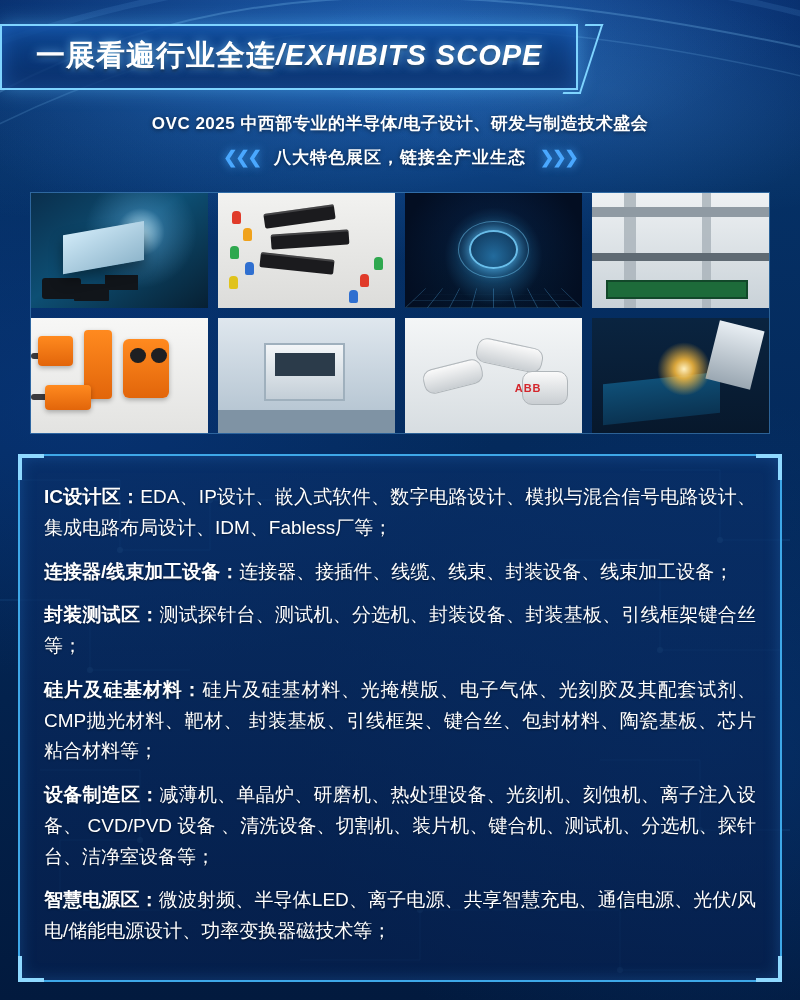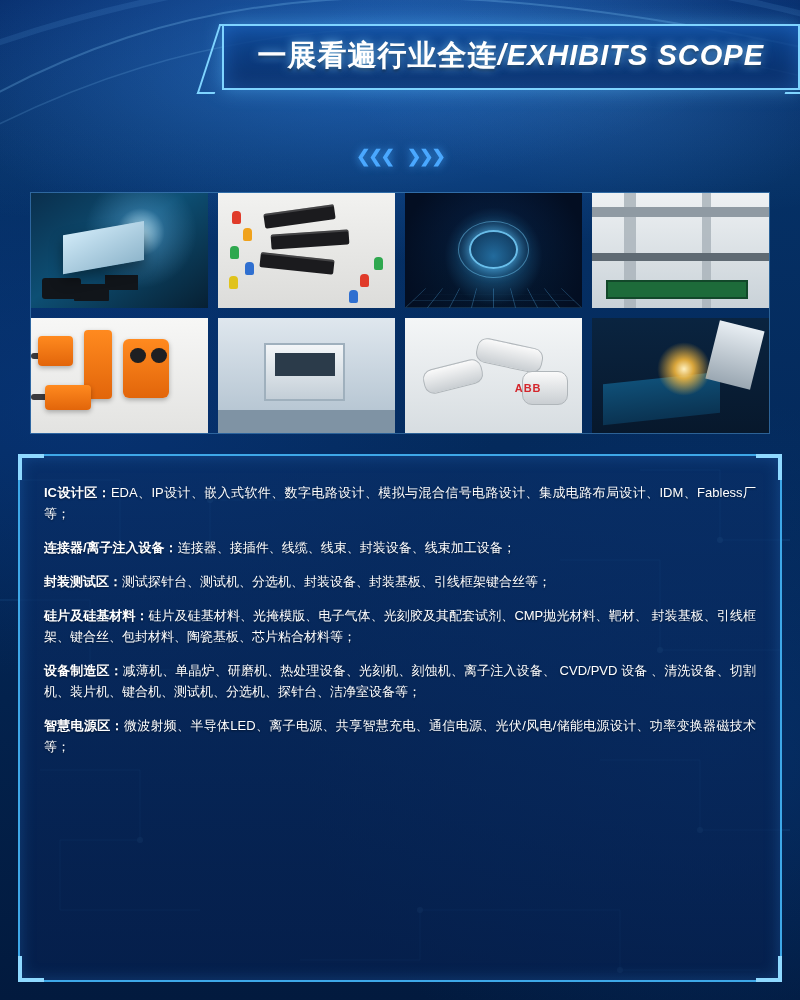--- a/index.html
+++ b/index.html
@@ -35,21 +35,21 @@
   }
   .arcs { position:absolute; top:-60px; left:0; width:800px; height:300px; opacity:.55; }
   
   .circuit {
     position:absolute; left:0; bottom:0; width:800px; height:560px; opacity:.30;
   }
 
   
   .title-wrap {
     position: absolute; top: 24px; left: 0; width: 800px;
-    display: flex; justify-content: flex-end;
+    display: flex; justify-content: flex-start;
   }
   .title-banner {
     position: relative;
     padding: 10px 34px 12px 34px;
     border: 2px solid #7fd4ff;
     background: linear-gradient(180deg, rgba(13,72,150,.85) 0%, rgba(7,40,96,.85) 100%);
     box-shadow: 0 0 18px rgba(90,190,255,.45), inset 0 0 22px rgba(60,150,255,.35);
   }
   .title-banner:before, .title-banner:after {
     content:""; position:absolute; top:-2px; width:16px; height:calc(100% + 4px);
@@ -189,21 +189,21 @@
   }
   .corner { position:absolute; width:26px; height:26px; border-color:#8fd9ff; border-style:solid; border-width:0; }
   .c-tl { top:-2px; left:-2px; border-top-width:4px; border-left-width:4px; }
   .c-tr { top:-2px; right:-2px; border-top-width:4px; border-right-width:4px; }
   .c-bl { bottom:-2px; left:-2px; border-bottom-width:4px; border-left-width:4px; }
   .c-br { bottom:-2px; right:-2px; border-bottom-width:4px; border-right-width:4px; }
 
   .zones { padding: 26px 24px 10px 24px; }
   .zone { margin-bottom: 13px; }
   .zone p {
-    color: #ffffff; font-size: 13px; line-height: 1.62;
+    color: #ffffff; font-size: 19px; line-height: 1.62;
     text-align: justify; text-shadow: 0 1px 2px rgba(0,0,0,.45);
   }
   .zone .name { color: #ffffff; font-weight: bold; }
 </style>
 </head>
 <body>
 
 <div class="page">
 
   <div class="swoosh sw1"></div>
@@ -241,23 +241,25 @@
   </svg>
 
   <div class="title-wrap">
     <div class="title-banner">
       <div class="title-text">
         <span>一展看遍行业全连</span><span class="en">/EXHIBITS SCOPE</span>
       </div>
     </div>
   </div>
 
+  <div class="subtitle">OVC 2025 中西部专业的半导体/电子设计、研发与制造技术盛会</div>
 
   <div class="subtitle2">
     <span class="chev">❮❮❮</span>
+    <span>八大特色展区，链接全产业生态</span>
     <span class="chev">❯❯❯</span>
   </div>
 
   <div class="gallery">
     <div class="ph ph1">
         <div class="cap"></div>
       </div>
     <div class="ph ph2">
       <div class="dip d1"></div>
         <div class="dip d2"></div>
@@ -315,21 +317,21 @@
     <span class="corner c-tl"></span>
     <span class="corner c-tr"></span>
     <span class="corner c-bl"></span>
     <span class="corner c-br"></span>
 
     <div class="zones">
       <div class="zone">
         <p><span class="name">IC设计区：</span><span>EDA、IP设计、嵌入式软件、数字电路设计、模拟与混合信号电路设计、集成电路布局设计、IDM、Fabless厂等；</span></p>
       </div>
       <div class="zone">
-        <p><span class="name">连接器/离子注入设备：</span><span>连接器、接插件、线缆、线束、封装设备、线束加工设备；</span></p>
+        <p><span class="name">连接器/线束加工设备：</span><span>连接器、接插件、线缆、线束、封装设备、线束加工设备；</span></p>
       </div>
       <div class="zone">
         <p><span class="name">封装测试区：</span><span>测试探针台、测试机、分选机、封装设备、封装基板、引线框架键合丝等；</span></p>
       </div>
       <div class="zone">
         <p><span class="name">硅片及硅基材料：</span><span>硅片及硅基材料、光掩模版、电子气体、光刻胶及其配套试剂、CMP抛光材料、靶材、 封装基板、引线框架、键合丝、包封材料、陶瓷基板、芯片粘合材料等；</span></p>
       </div>
       <div class="zone">
         <p><span class="name">设备制造区：</span><span>减薄机、单晶炉、研磨机、热处理设备、光刻机、刻蚀机、离子注入设备、 CVD/PVD 设备 、清洗设备、切割机、装片机、键合机、测试机、分选机、探针台、洁净室设备等；</span></p>
       </div>

